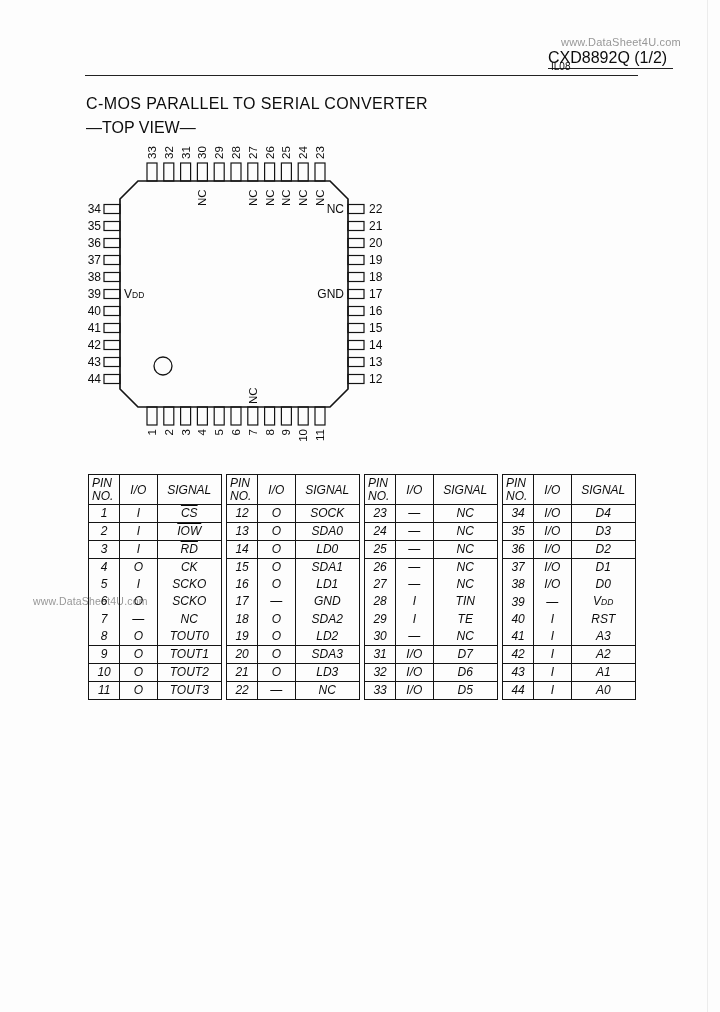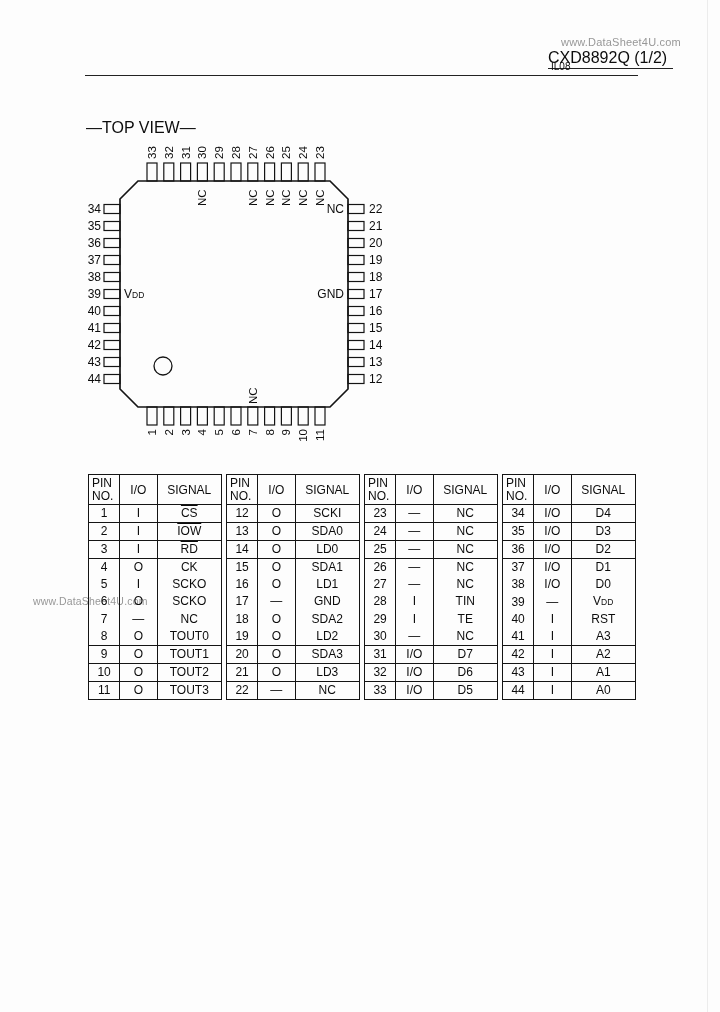--- a/index.html
+++ b/index.html
@@ -15,21 +15,21 @@
   .doc-number{left:548px; top:49px; font-size:16px; border-bottom:1.4px solid #222; padding:0 6px 1px 0;}
   .doc-code{left:551px; top:61px; font-size:10px;}
   .hrule{left:85px; top:75px; width:553px; height:0; border-top:1.5px solid #222;}
   .edge-line{left:707px; top:0; width:1px; height:1012px; background:#ececec;}
   .title{left:86px; top:95px; font-size:16px; letter-spacing:.4px;}
   .view-label{left:86px; top:119px; font-size:16px;}
   .chip-svg{left:60px; top:130px;}
   .chip-svg text{fill:#0c0c0c;}
   .pin-table{left:88px; top:474px; display:flex; gap:4px; z-index:2;}
   table.grp{border-collapse:collapse; table-layout:fixed; width:134px; background:transparent;
-            border:1.6px solid #141414; font-size:12px;}
+            border:1.6px solid #141414; font-size:12px;font-style:italic;}
   table.grp th{font-weight:normal; font-size:12px; height:29px; padding:0;
                border-bottom:1.4px solid #141414; vertical-align:middle;}
   table.grp th.pin{text-align:left; padding-left:3px; line-height:13px;}
   table.grp td{height:17px; line-height:17px; padding:0; text-align:center; vertical-align:middle;}
   table.grp td.io, table.grp th.io{border-left:1.3px solid #141414;}
   table.grp td.sig, table.grp th.sig{border-left:1.3px solid #141414;}
   table.grp tr.rb td{border-bottom:1.3px solid #141414;}
   .ovl{text-decoration:overline;}
   .sm{font-size:8.5px;}
 </style>
@@ -37,20 +37,21 @@
 <body>
 
 <div class="page">
   <div class="abs edge-line"></div>
 
   <div class="abs wm wm-top">www.DataSheet4U.com</div>
   <div class="abs doc-number">CXD8892Q (1/2)</div>
   <div class="abs doc-code">IL08</div>
   <div class="abs hrule"></div>
 
+  <div class="abs title">C-MOS PARALLEL TO SERIAL CONVERTER</div>
   <div class="abs view-label">—TOP VIEW—</div>
 
   <svg class="abs chip-svg" width="380" height="340" viewBox="60 130 380 340">
       <polygon points="138,181 330,181 348,199 348,389 330,407 138,407 120,389 120,199" fill="none" stroke="#141414" stroke-width="1.7"></polygon>
       <circle cx="163" cy="366" r="9" fill="none" stroke="#141414" stroke-width="1.3"></circle>
       <rect fill="none" stroke="#141414" stroke-width="1.2" x="147" y="163" width="10" height="18"></rect>
       <text transform="translate(152,159) rotate(-90)" x="0" y="4" text-anchor="start" font-size="11.5">33</text>
       <rect fill="none" stroke="#141414" stroke-width="1.2" x="163.8" y="163" width="10" height="18"></rect>
       <text transform="translate(168.8,159) rotate(-90)" x="0" y="4" text-anchor="start" font-size="11.5">32</text>
       <rect fill="none" stroke="#141414" stroke-width="1.2" x="180.6" y="163" width="10" height="18"></rect>
@@ -233,21 +234,21 @@
           <tr>
             <th class="pin">PIN<br>NO.</th>
             <th class="io">I/O</th>
             <th class="sig">SIGNAL</th>
           </tr>
         </thead>
         <tbody>
           <tr class="rb">
             <td>12</td>
             <td class="io">O</td>
-            <td class="sig"><span>SCKI</span></td>
+            <td class="sig"><span>SOCK</span></td>
           </tr>
           <tr class="rb">
             <td>13</td>
             <td class="io">O</td>
             <td class="sig"><span>SDA0</span></td>
           </tr>
           <tr class="rb">
             <td>14</td>
             <td class="io">O</td>
             <td class="sig"><span>LD0</span></td>

